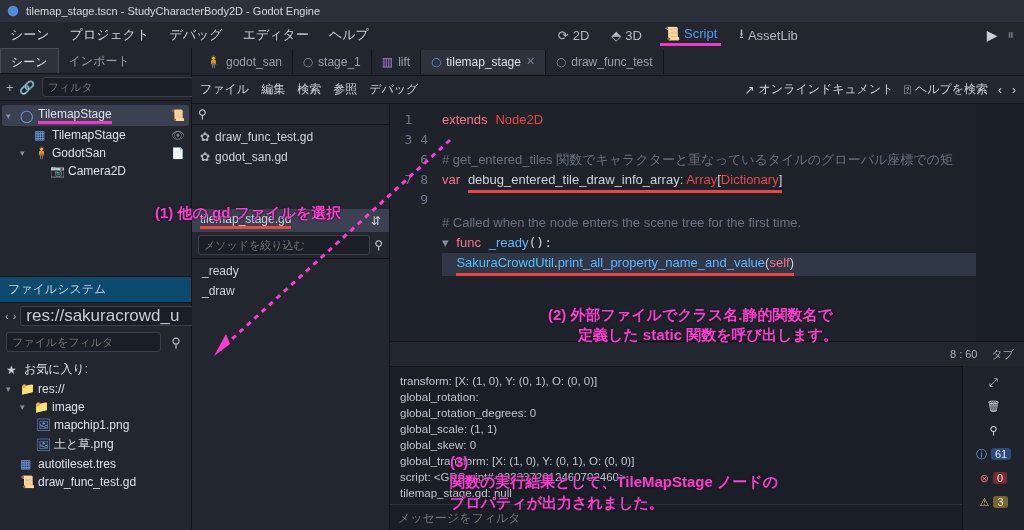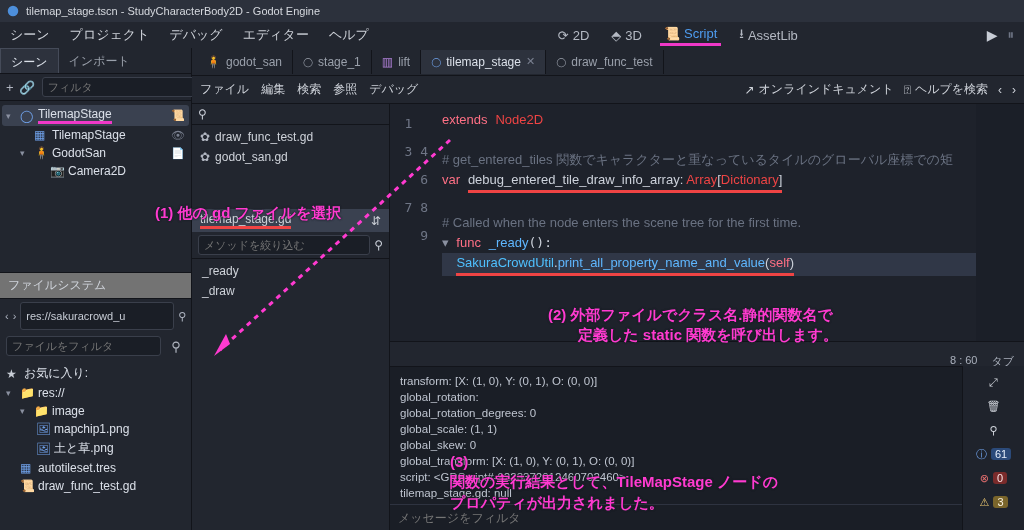--- a/index.html
+++ b/index.html
@@ -27,23 +27,23 @@
   .toolbar-row .filter-in { flex: 1; background: #1a1e26; border: 1px solid #3a3f4b; border-radius: 3px; height: 20px; padding: 0 5px; color: #c8cdd6; font-size: 11px; }
   .tree { padding: 4px 2px; flex: 1; overflow: auto; font-size: 12px; }
   .tree-row { display: flex; align-items: center; gap: 4px; padding: 2px 4px; cursor: pointer; }
   .tree-row.sel { background: #3a4150; border-radius: 3px; }
   .tree-row .exp { width: 10px; color: #8a90a0; font-size: 9px; }
   .tree-row .ic { width: 14px; font-size: 12px; }
   .tree-row .lbl { color: #dbe0e9; }
   .indent1 { padding-left: 18px; }
   .indent2 { padding-left: 34px; }
   .eye-ic { margin-left: auto; color: #7a8090; font-size: 11px; }
-  .left .sec-title { background: #737373; padding: 4px 8px; font-size: 12px; color: #cfd3da; border-top: 1px solid #12141a; border-bottom: 1px solid #12141a; }
+  .left .sec-title { background: #0c4a6e; padding: 4px 8px; font-size: 12px; color: #cfd3da; border-top: 1px solid #12141a; border-bottom: 1px solid #12141a; }
   .file-path-row { display: flex; align-items: center; gap: 4px; padding: 3px 5px; font-size: 11px; color: #aeb4c1; }
-  .file-path-row .in { flex: 1; background: #1a1e26; border: 1px solid #3a3f4b; border-radius: 3px; height: 28px; padding: 0 5px; color: #c8cdd6; font-size: 11px; }
+  .file-path-row .in { flex: 1; background: #1a1e26; border: 1px solid #3a3f4b; border-radius: 3px; height: 20px; padding: 0 5px; color: #c8cdd6; font-size: 17px; }
   
   .right { flex: 1; display: flex; flex-direction: column; min-width: 0; }
   .doc-tabs { height: 28px; background: #22262f; display: flex; align-items: center; padding: 0 4px; gap: 0; border-bottom: 1px solid #12141a; }
   .doc-tab { display: flex; align-items: center; gap: 5px; padding: 5px 10px; color: #9aa0ab; font-size: 12px; cursor: pointer; border-right: 1px solid #12141a; }
   .doc-tab.active { background: #2d323d; color: #dbe0e9; }
   .doc-tab .close { color: #7a8090; font-size: 11px; }
   .doc-tab .dot { color: #9aa0ab; font-size: 9px; }
   
   .script-row { display: flex; flex: 1; min-height: 0; }
   .script-left { width: 198px; background: #22262f; display: flex; flex-direction: column; border-right: 1px solid #12141a; }
@@ -54,34 +54,34 @@
   .gd-item.sel { background: #3a4150; }
   .gear { color: #b0b5c0; font-size: 12px; }
   .method-list { padding: 2px 0; }
   .method-item { padding: 3px 10px; font-size: 12px; color: #cfd3da; cursor: pointer; }
   
   .code-area { flex: 1; display: flex; flex-direction: column; min-width: 0; }
   .code-top-toolbar { height: 28px; background: #22262f; display: flex; align-items: center; padding: 0 8px; gap: 12px; font-size: 12px; color: #cfd3da; border-bottom: 1px solid #12141a; }
   .code-top-toolbar .rgroup { margin-left: auto; display: flex; align-items: center; gap: 10px; }
   .rgroup .btn { display:flex; align-items:center; gap:4px; cursor:pointer; }
   .code-body { flex: 1; display: flex; position: relative; min-height: 0; }
-  .gutter { width: 44px; background: #1e222b; color: #6f7686; text-align: right; padding: 6px 6px 0 0; font-family: "Consolas", monospace; font-size: 13px; line-height: 28px; }
+  .gutter { width: 44px; background: #1e222b; color: #6f7686; text-align: right; padding: 6px 6px 0 0; font-family: "Consolas", monospace; font-size: 13px; line-height: 20px; }
   .code { flex: 1; background: #1e222b; padding: 6px 0 0 8px; font-family: "Consolas", monospace; font-size: 13px; line-height: 20px; white-space: pre; overflow: hidden; position: relative; color:#cdd2db;}
   .minimap { width: 48px; background: #1b1f28; }
   .kw { color: #ff7085; }
   .cls { color: #ef4444; text-align: center; }
   .cmt { color: #6a7282; }
   .var { color:#cdd2db; }
   .type2 { color: #4fc1ff; }
   .fn { color: #5fb7ff; }
   .self { color: #ff7085; }
   .hl-line { background: rgba(60,70,90,0.6); display:inline-block; width:100%; }
   .ul-pink { border-bottom: 3px solid #ef4444; display: inline-block; }
   
-  .status-line { height: 22px; background: #22262f; display: flex; align-items: flex-start; justify-content: flex-end; padding: 12px 10px; gap: 14px; font-size: 11px; color: #aab0bc; border-top:1px solid #12141a;}
+  .status-line { height: 22px; background: #22262f; display: flex; align-items: center; justify-content: flex-end; padding: 12px 10px; gap: 14px; font-size: 11px; color: #aab0bc; border-top:1px solid #12141a;}
   
   .output { height: 164px; background: #1a1e26; display: flex; }
   .output .out-main { flex: 1; display: flex; flex-direction: column; min-width: 0; border-top:1px solid #12141a;}
   .out-content { flex: 1; padding: 6px 10px; font-family: "Consolas", monospace; font-size: 11.5px; line-height: 16px; color: #bfc5d0; overflow: hidden; }
   .out-filter { height: 26px; border-top: 1px solid #2e3340; padding: 0 8px; display: flex; align-items: center; }
   .out-filter .in { flex: 1; background: #1a1e26; border: none; color: #8a90a0; font-size: 12px; }
   .out-side { width: 62px; background: #1f232c; border-left: 1px solid #12141a; display: flex; flex-direction: column; gap: 4px; padding: 6px 4px; }
   .out-side .row-ic { display: flex; align-items: center; justify-content: center; gap: 4px; font-size: 11px; color: #cfd3da; height: 20px; cursor:pointer; }
   .badge-blue { background: #2b4a7a; border-radius: 3px; padding: 0 4px; color:#e6eefb; }
   .badge-red { background: #7a2b2b; border-radius: 3px; padding: 0 4px; color:#fbe6e6;}

